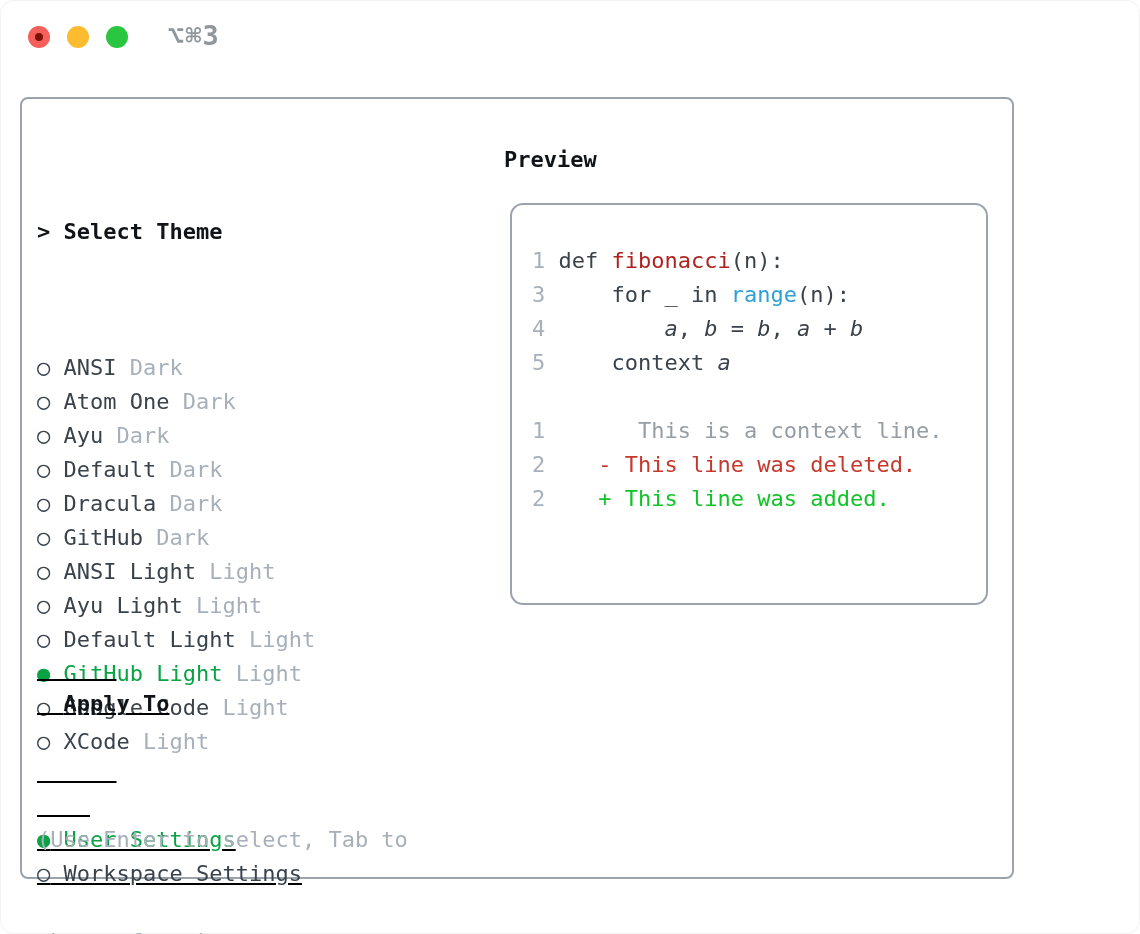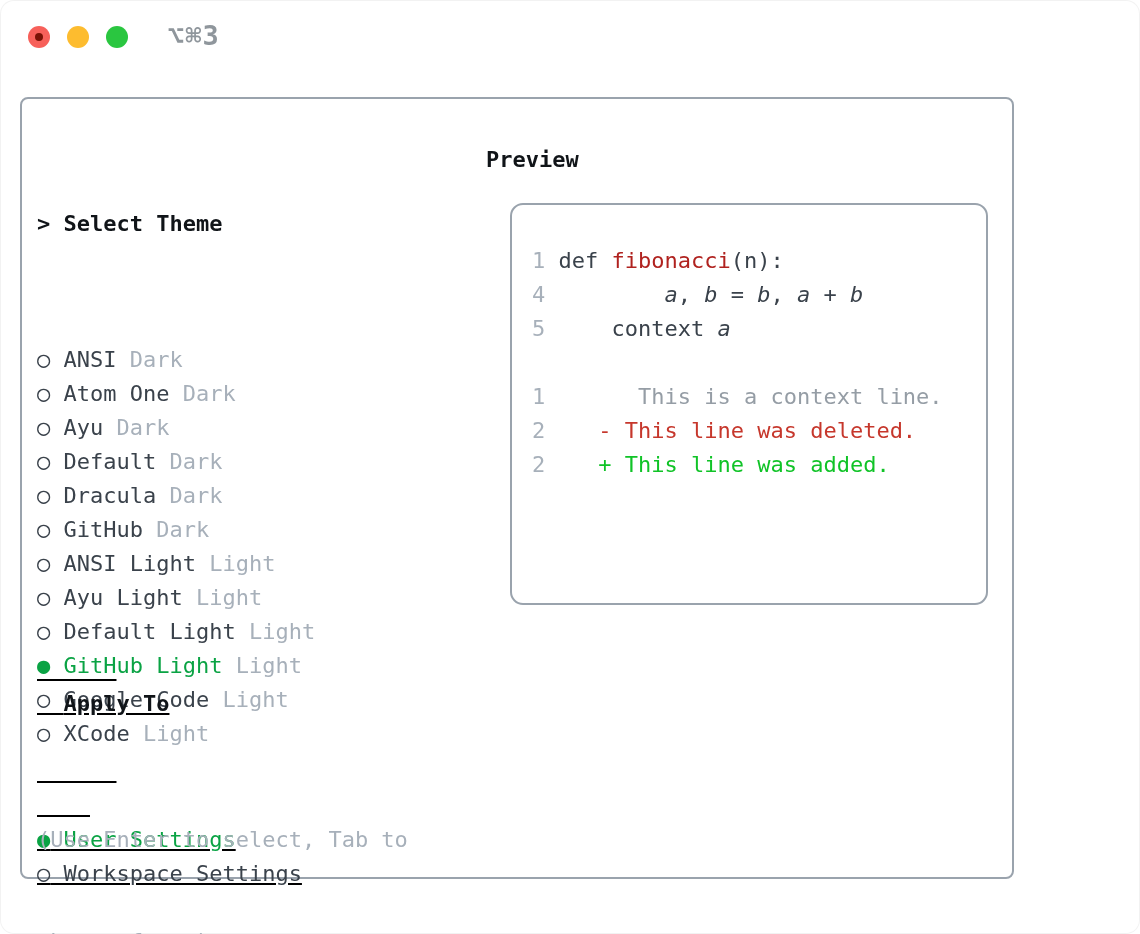--- a/index.html
+++ b/index.html
@@ -28,32 +28,32 @@
   .panel {
     position:absolute; left:20px; top:97px; width:994px; height:782px;
     border:2px solid #9aa3ad; border-radius:8px; background:#ffffff;
   }
   .mono-block { position:absolute; font-size:22px; line-height:34px; white-space:pre; }
   .row { white-space:pre; }
 
   .heading { font-weight:bold; color:#101418; }
   .prompt  { font-weight:bold; color:#101418; }
 
-  .theme-list { left:15px; top:40px; }
+  .theme-list { left:15px; top:48px; }
   .apply-block { left:15px; top:520px;text-decoration:underline; }
   .hint-block { left:15px; top:656px; color:#a7b0ba; }
 
   .bullet { color:#3a424b; }
   .opt-name { color:#3a424b; }
   .opt-tag { color:#a7b0ba;margin-top:15px; }
   .option.selected .bullet,
   .option.selected .opt-name { color:#0aa344; }
 
   
-  .preview-title { position:absolute; left:464px; top:44px; font-size:22px; line-height:34px; }
+  .preview-title { position:absolute; left:482px; top:44px; font-size:22px; line-height:34px; }
   .preview-box {
     position:absolute; left:488px; top:104px; width:478px; height:402px;
     border:2px solid #9aa3ad; border-radius:13px; background:#ffffff;
   }
   .preview-lines { position:absolute; left:20px; top:39px; font-size:22px; line-height:34px; }
   .gutter  { color:#a7b0ba; }
   .tok-pln { color:#3a424b; }
   .tok-kw  { color:#3a424b; }
   .tok-fn  { color:#b0221f; }
   .tok-num { color:#0f7f7a; }
@@ -93,20 +93,21 @@
       <div class="row">(Use Enter to select, Tab to</div>
       <div class="row">change focus)</div>
     </div>
 
     <div class="preview-title heading">Preview</div>
 
     <div class="preview-box">
       <div class="preview-lines">
 
       <div class="row"><span class="gutter">1 </span><span class="tok-kw">def </span><span class="tok-fn">fibonacci</span><span class="tok-pln">(n):</span></div>
+          <div class="row"><span class="gutter">3 </span><span class="tok-pln">    for _ in </span><span class="tok-bi">range</span><span class="tok-pln">(n):</span></div>
           <div class="row"><span class="gutter">4 </span><span class="tok-pln">        </span><span class="tok-var">a</span><span class="tok-pln">, </span><span class="tok-var">b</span><span class="tok-pln"> = </span><span class="tok-var">b</span><span class="tok-pln">, </span><span class="tok-var">a</span><span class="tok-pln"> + </span><span class="tok-var">b</span></div>
           <div class="row"><span class="gutter">5 </span><span class="tok-pln">    context </span><span class="tok-var">a</span></div>
           <div class="row"><span class="gutter"> </span></div>
           <div class="row"><span class="gutter">1 </span><span class="tok-ctx">      This is a context line.</span></div>
           <div class="row"><span class="gutter">2 </span><span class="tok-del">   - This line was deleted.</span></div>
           <div class="row"><span class="gutter">2 </span><span class="tok-add">   + This line was added.</span></div>
         </div>
     </div>
 
   </div>

